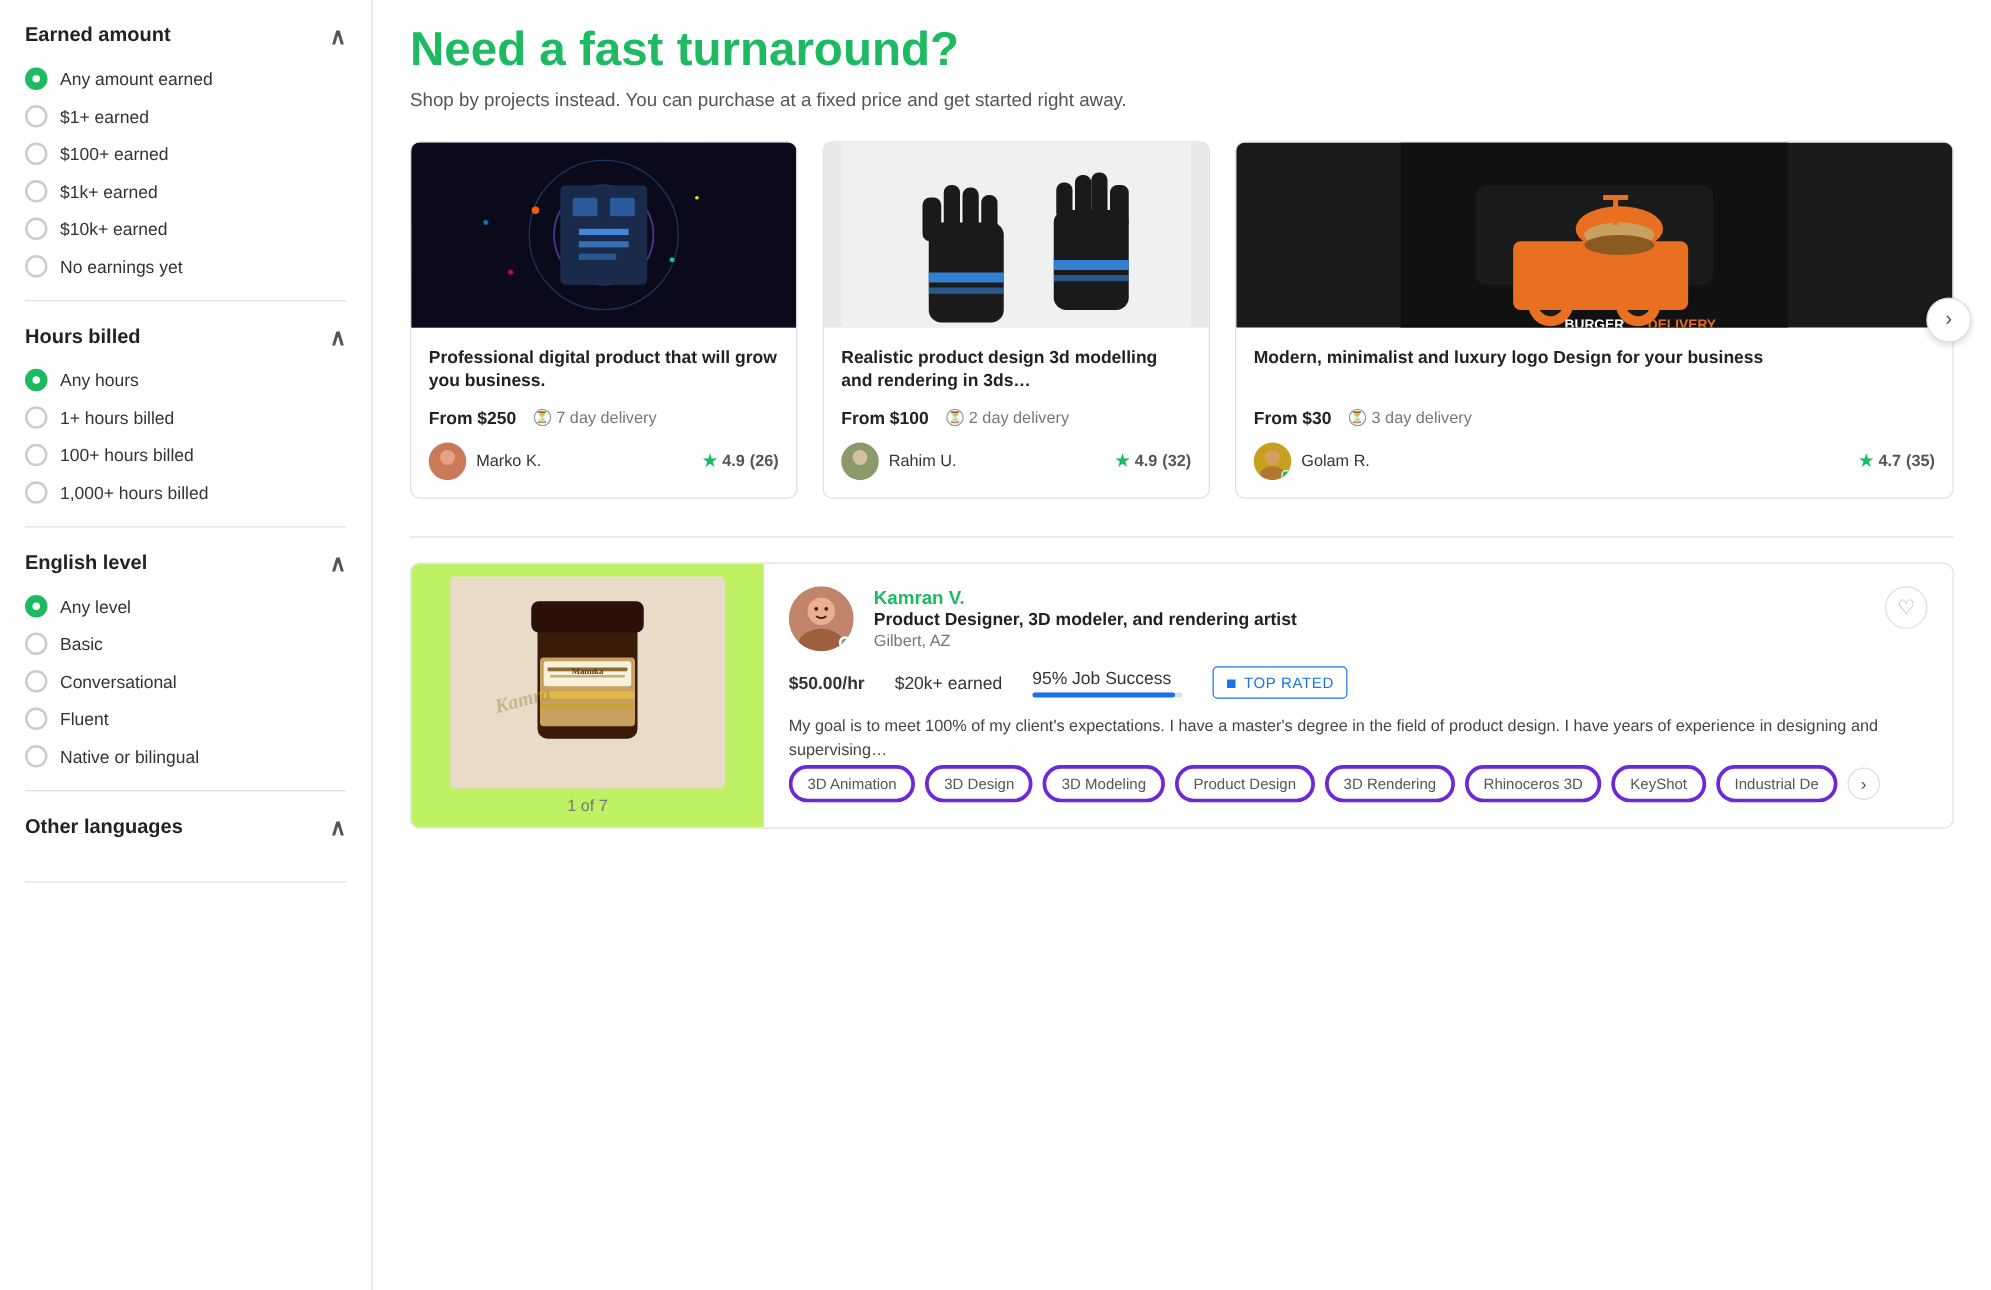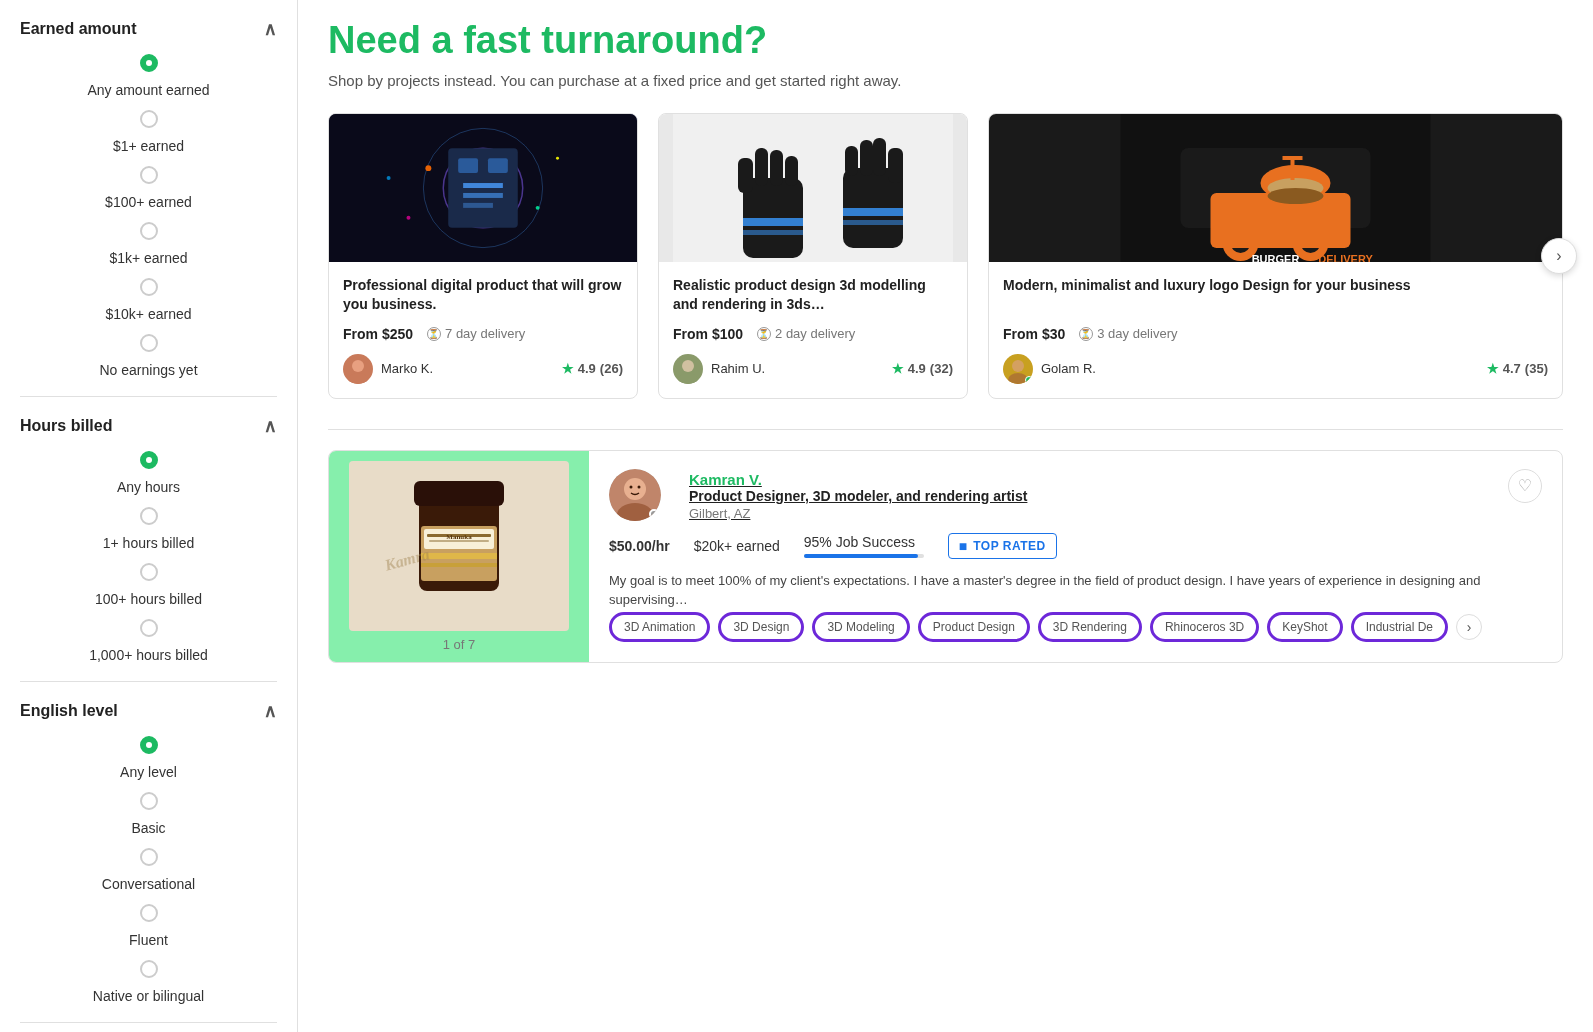--- a/index.html
+++ b/index.html
@@ -6,21 +6,21 @@
     body { font-family: 'Helvetica Neue', Arial, sans-serif; background: #fff; color: #222; font-size: 14px; }
 
     .layout { display: flex; width: 1593px; min-height: 1032px; }
 
     
     .sidebar { width: 298px; flex-shrink: 0; border-right: 1px solid #e0e0e0; padding: 0 20px; overflow-y: auto; }
     .filter-section { border-bottom: 1px solid #e0e0e0; padding: 18px 0; }
     .filter-title { display: flex; justify-content: space-between; align-items: center; font-size: 16px; font-weight: 600; margin-bottom: 14px; cursor: pointer; }
     .filter-title .chevron { font-size: 18px; color: #555; }
     .radio-group { display: flex; flex-direction: column; gap: 12px; }
-    .radio-item { display: flex; align-items: center; gap: 10px; font-size: 14px; color: #333; cursor: pointer; flex-direction: column; }
+    .radio-item { display: flex; align-items: center; gap: 10px; font-size: 14px; color: #333; cursor: pointer; }
     .radio-circle { width: 18px; height: 18px; border-radius: 50%; border: 2px solid #ccc; display: flex; align-items: center; justify-content: center; flex-shrink: 0; }
     .radio-circle.selected { border-color: #1dba62; background: #1dba62; }
     .radio-circle.selected::after { content: ''; width: 6px; height: 6px; border-radius: 50%; background: #fff; }
 
     
     .main { flex: 1; padding: 20px 30px; overflow: hidden; }
 
     
     .hero-title { font-size: 38px; font-weight: 700; color: #1dba62; margin-bottom: 10px; line-height: 1.1; }
     .hero-subtitle { font-size: 15px; color: #555; margin-bottom: 24px; }
@@ -44,38 +44,38 @@
 
     
     .nav-arrow { width: 36px; height: 36px; border-radius: 50%; background: #fff; border: 1px solid #ddd; display: flex; align-items: center; justify-content: center; cursor: pointer; position: absolute; right: -14px; top: 50%; transform: translateY(-50%); z-index: 10; box-shadow: 0 2px 6px rgba(0,0,0,0.15); }
     .nav-arrow span { font-size: 16px; color: #555; }
 
     
     .divider { border: none; border-top: 1px solid #e0e0e0; margin: 10px 0 20px 0; }
 
     
     .freelancer-card { border: 1px solid #e0e0e0; border-radius: 8px; overflow: hidden; background: #fff; display: flex; gap: 0; }
-    .freelancer-preview { width: 260px; flex-shrink: 0; background: #86efac; display: flex; flex-direction: column; align-items: center; justify-content: center; padding: 10px; position: relative; min-height: 210px; }
+    .freelancer-preview { width: 282px; flex-shrink: 0; background: #bef264; display: flex; flex-direction: column; align-items: center; justify-content: center; padding: 10px; position: relative; min-height: 210px; }
     .freelancer-info { flex: 1; padding: 18px 20px; position: relative; }
     .freelancer-header { display: flex; align-items: flex-start; justify-content: space-between; margin-bottom: 4px; }
-    .freelancer-name-section { display: flex; align-items: flex-end; gap: 28px; text-decoration: underline; }
+    .freelancer-name-section { display: flex; align-items: center; gap: 16px; }
     .freelancer-avatar { width: 52px; height: 52px; border-radius: 50%; background: #ccc; overflow: hidden; position: relative; flex-shrink: 0; }
     .freelancer-avatar .online-dot { width: 10px; height: 10px; border-radius: 50%; background: #999; border: 2px solid #fff; position: absolute; bottom: 2px; right: 2px; }
     .freelancer-details { }
     .freelancer-name { font-size: 15px; font-weight: 700; color: #1dba62; }
     .freelancer-title { font-size: 14px; color: #222; font-weight: 600; }
     .freelancer-location { font-size: 13px; color: #777; margin-top: 2px; }
     .heart-btn { width: 34px; height: 34px; border-radius: 50%; border: 1px solid #ddd; background: #fff; display: flex; align-items: center; justify-content: center; cursor: pointer; font-size: 16px; color: #aaa; }
     .freelancer-stats { display: flex; align-items: center; gap: 24px; margin: 12px 0; }
     .stat-item { font-size: 14px; color: #333; }
     .job-success-bar { height: 4px; background: #e0e0e0; border-radius: 2px; width: 120px; margin-top: 4px; }
     .job-success-fill { height: 100%; background: #1a73e8; border-radius: 2px; width: 95%; }
     .top-rated-badge { display: flex; align-items: center; gap: 6px; background: #fff; border: 1px solid #1a73e8; border-radius: 4px; padding: 4px 10px; }
     .shield-icon { color: #1a73e8; font-size: 14px; }
-    .top-rated-text { font-size: 12px; font-weight: 700; color: #1a73e8; letter-spacing: 0.5px; }
+    .top-rated-text { font-size: 12px; font-weight: 400; color: #1a73e8; letter-spacing: 0.5px; }
     .freelancer-desc { font-size: 13px; color: #444; line-height: 1.5; margin-bottom: 2px; }
     .tags-row { display: flex; align-items: center; gap: 8px; flex-wrap: nowrap; overflow: hidden; }
     .tag { padding: 5px 12px; border-radius: 20px; border: 3px solid #6d28d9; font-size: 12px; color: #555; white-space: nowrap; cursor: pointer; }
     .tags-next { width: 26px; height: 26px; border-radius: 50%; border: 1px solid #ddd; background: #fff; display: flex; align-items: center; justify-content: center; cursor: pointer; font-size: 14px; color: #555; flex-shrink: 0; }
 
     
     .img-digital { background: linear-gradient(135deg, #1a1a2e 0%, #16213e 30%, #0f3460 60%, #533483 100%); }
     .img-gloves { background: #e8e8e8; display: flex; align-items: center; justify-content: center; }
     .img-burger { background: #1a1a1a; }
 

